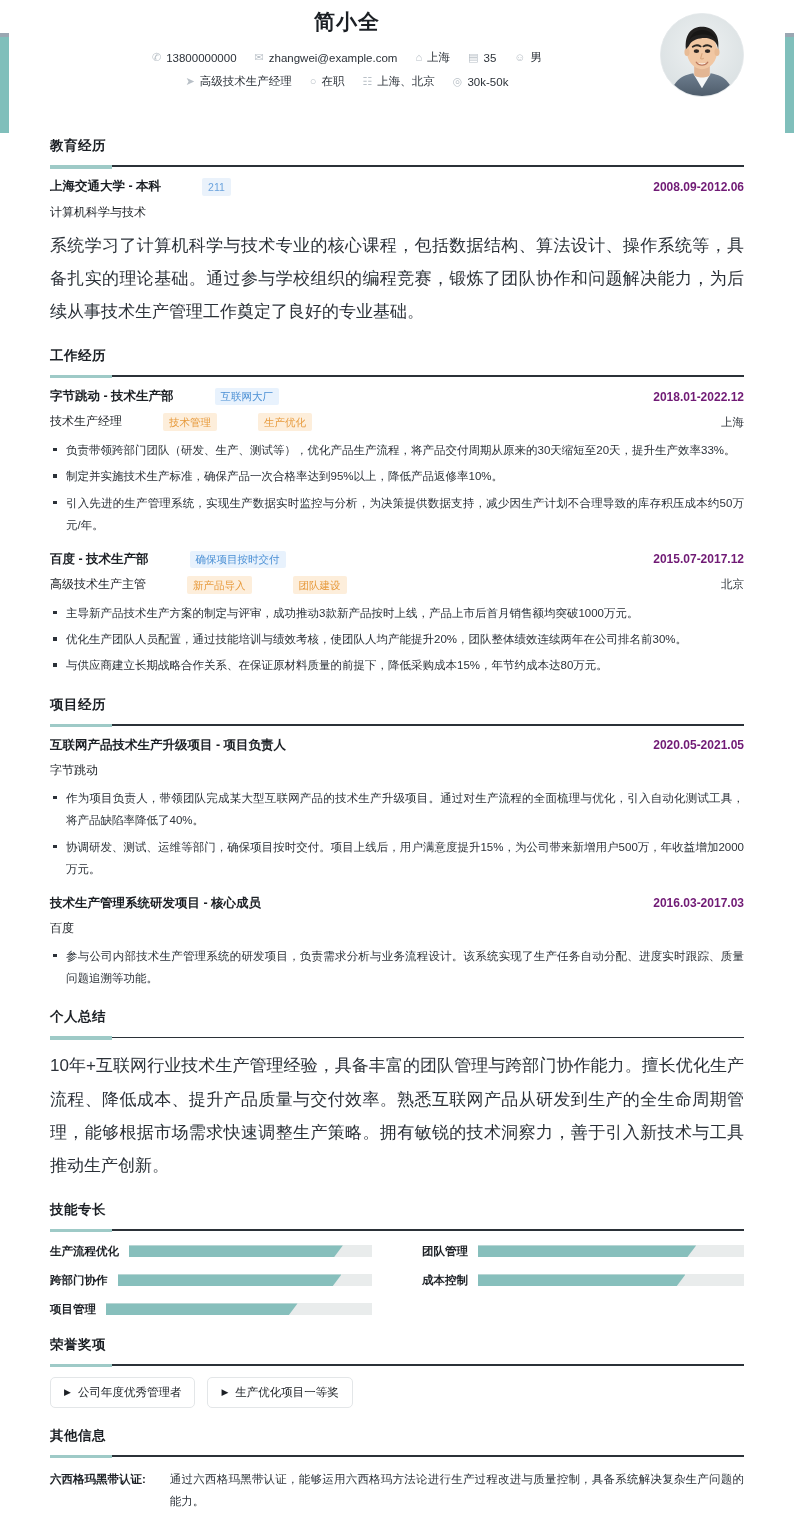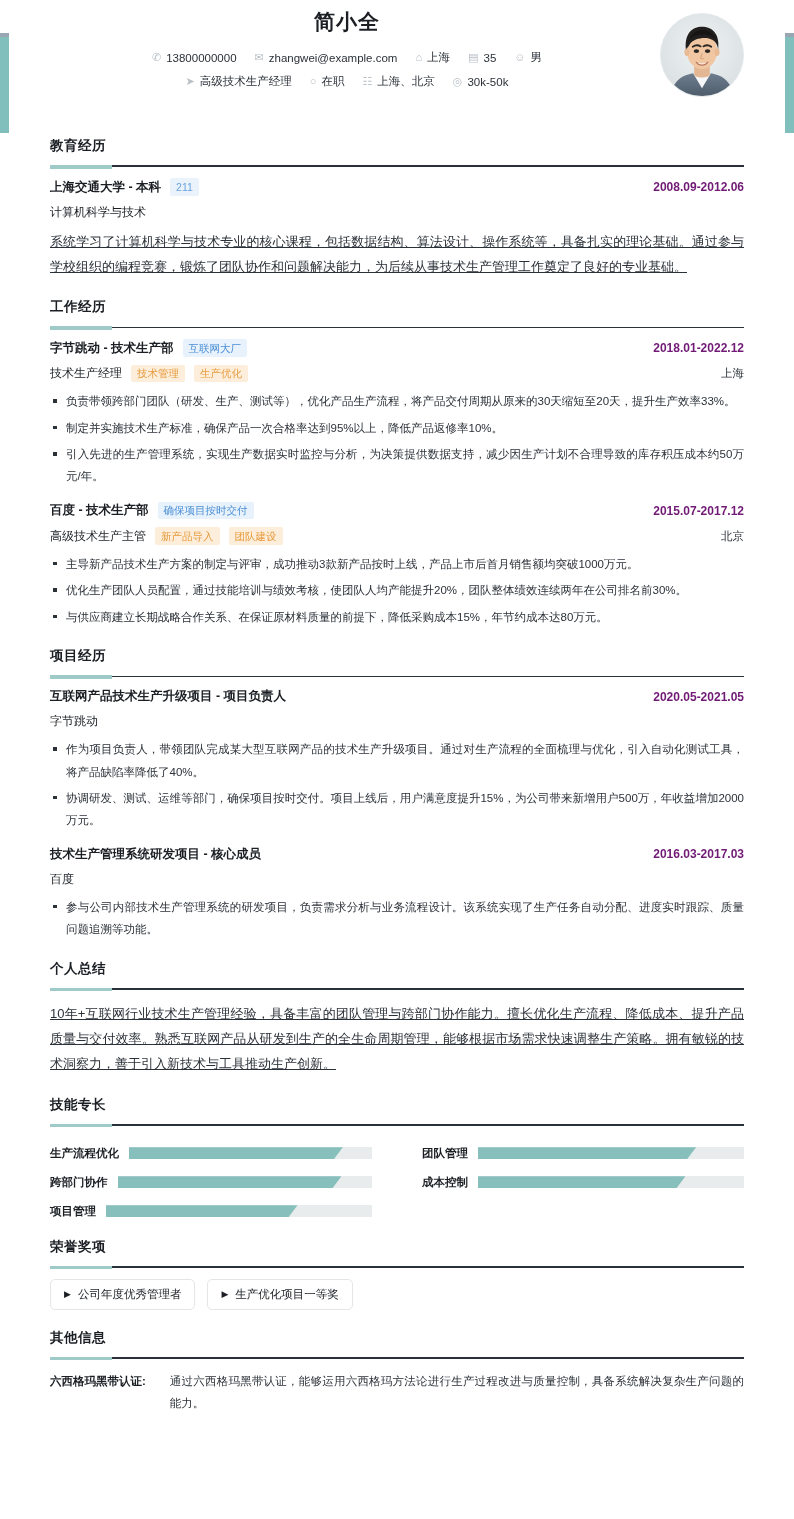--- a/index.html
+++ b/index.html
@@ -123,21 +123,21 @@
 
   
   .entry { margin-bottom: 14px; }
   .entry:last-child { margin-bottom: 2px; }
   .line {
     display: flex;
     justify-content: space-between;
     align-items: center;
     margin-bottom: 8px;
   }
-  .line-left { display: flex; align-items: flex-end; flex-wrap: wrap; min-width: 0; }
+  .line-left { display: flex; align-items: flex-start; flex-wrap: wrap; min-width: 0; gap: 32px; }
   .title-main {
     font-size: 12.5px;
     font-weight: bold;
     color: #1b1f24;
   }
   .date {
     font-size: 12px;
     font-weight: bold;
     color: #701a75;
     white-space: nowrap;
@@ -162,25 +162,24 @@
   .tag-orange { background: #fdeedb; color: #e79a3c; }
   .tag-lightblue { background: #eaf2fb; color: #6ba3dd; }
 
   .subtitle {
     font-size: 12px;
     font-weight: normal;
     color: #1b1f24;
     margin-bottom: 8px;
   }
   .para {
-    font-size: 13px;
+    font-size: 17px;
     line-height: 1.95;
     color: #2b3138;
     text-align: justify;
-    text-decoration: underline;
   }
   ul.bullets { list-style: none; margin: 0; padding: 0; }
   ul.bullets li {
     position: relative;
     padding-left: 16px;
     font-size: 11.5px;
     line-height: 1.95;
     color: #2b3138;
     margin-bottom: 4px;
     text-align: justify;
@@ -194,21 +193,21 @@
     height: 3.5px;
     background: #2b3138;
   }
 
   
   .skills-grid {
     display: grid;
     grid-template-columns: 1fr 1fr;
     column-gap: 50px;
     row-gap: 14px;
-    margin-top: 20px;
+    margin-top: 13px;
   }
   .skill {
     display: flex;
     align-items: center;
   }
   .skill-name {
     font-size: 11.5px;
     color: #1b1f24;
     font-weight: bold;
     white-space: nowrap;

